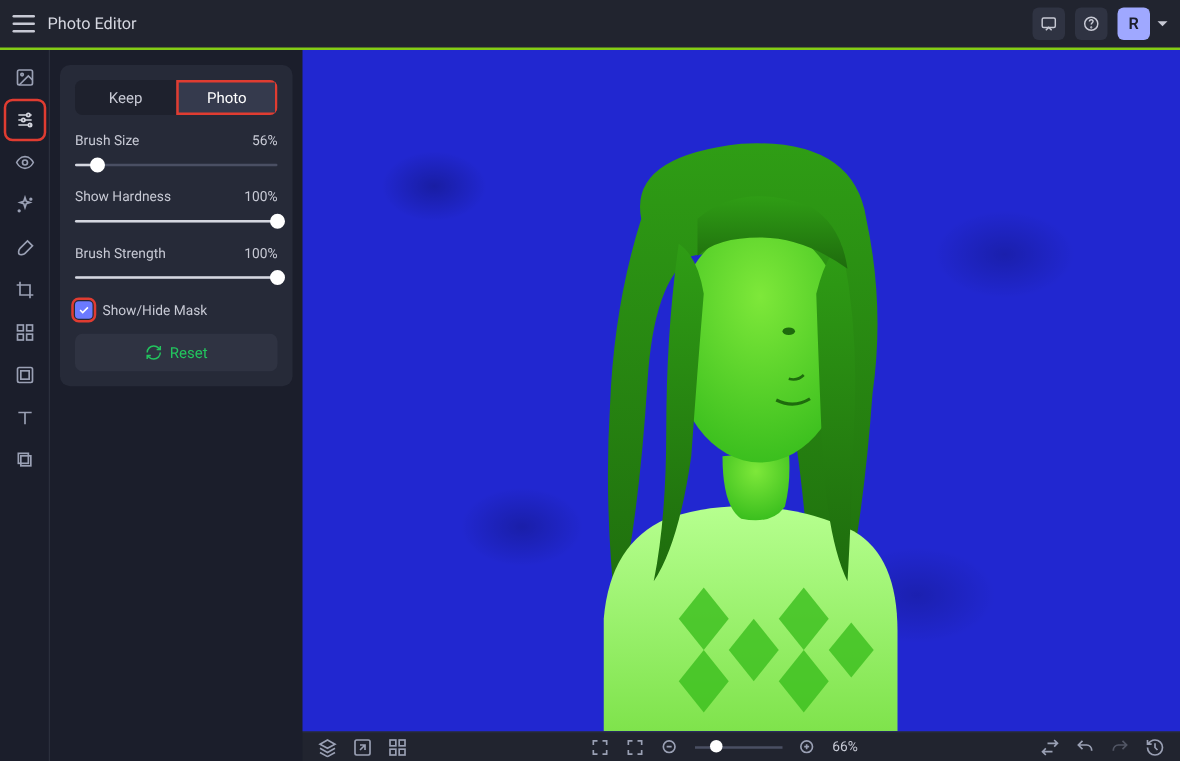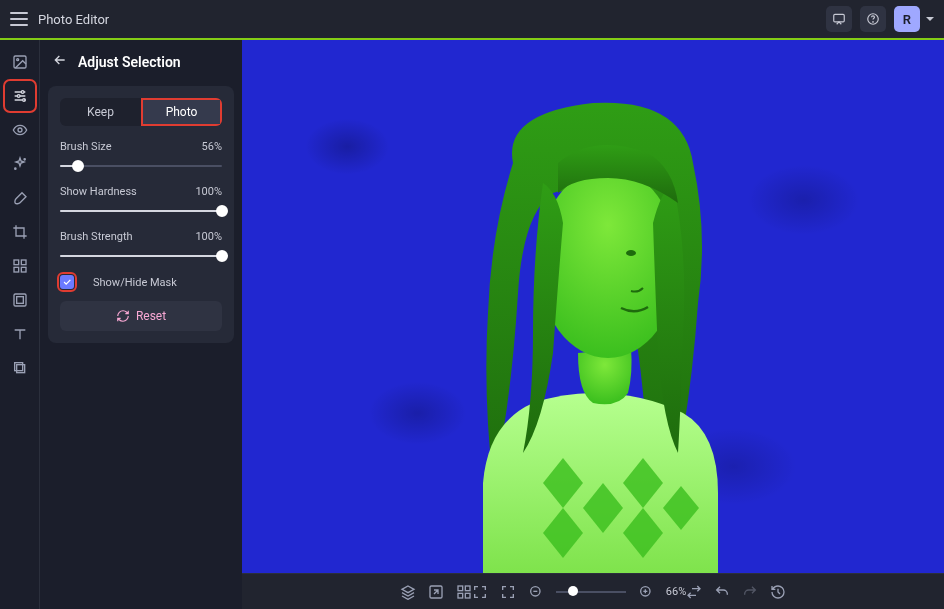--- a/index.html
+++ b/index.html
@@ -32,38 +32,38 @@
 .seg { display: flex; background: #1e212d; border-radius: 6px; overflow: hidden; margin-bottom: 14px; }
 .seg-btn { flex: 1; text-align: center; padding: 7px 0; font-size: 12px; color: #c7c9d4; cursor: pointer; }
 .seg-btn.active { background: #353a4d; color: #fff; }
 .seg-btn.remove-hl { outline: 2px solid #e03c31; outline-offset: -2px; }
 .ctrl { margin-bottom: 12px; }
 .ctrl-row { display: flex; justify-content: space-between; font-size: 11px; color: #c7c9d4; margin-bottom: 6px; }
 .slider { position: relative; height: 14px; }
 .track { position: absolute; top: 6px; left: 0; right: 0; height: 2px; background: #4a4f63; border-radius: 1px; }
 .fill { position: absolute; top: 6px; left: 0; height: 2px; background: #d5d7e0; border-radius: 1px; }
 .thumb { position: absolute; top: 1px; width: 12px; height: 12px; background: #fff; border-radius: 50%; border: 2px solid #fff; transform: translateX(-50%); cursor: pointer; }
-.chk-row { display: flex; align-items: center; gap: 19px; margin: 10px 0 12px 0; }
+.chk-row { display: flex; align-items: center; gap: 8px; margin: 10px 0 12px 0; }
 .chk { width: 14px; height: 14px; background: #6b7aff; border-radius: 3px; display: flex; align-items: center; justify-content: center; cursor: pointer; outline: 2px solid #e03c31; outline-offset: 1px; }
 .chk svg { width: 10px; height: 10px; }
 .chk-label { font-size: 11px; color: #c7c9d4; }
-.reset-btn { width: 100%; background: #2f3342; border: none; color: #f9a8d4; font-size: 12px; padding: 8px; border-radius: 6px; display: flex; align-items: center; justify-content: center; gap: 6px; cursor: pointer; }
+.reset-btn { width: 100%; background: #2f3342; border: none; color: #22c55e; font-size: 12px; padding: 8px; border-radius: 6px; display: flex; align-items: center; justify-content: center; gap: 6px; cursor: pointer; }
 
 .canvas-area { flex: 1; display: flex; flex-direction: column; background: #1b1e2b; }
 .canvas { flex: 1; background: #2127d0; position: relative; overflow: hidden; }
 .texture { position: absolute; inset: 0; background:
   radial-gradient(ellipse 60px 40px at 15% 20%, rgba(0,0,30,0.25), transparent 70%),
   radial-gradient(ellipse 80px 50px at 80% 30%, rgba(0,0,30,0.2), transparent 70%),
   radial-gradient(ellipse 70px 45px at 25% 70%, rgba(0,0,30,0.22), transparent 70%),
   radial-gradient(ellipse 90px 55px at 70% 80%, rgba(0,0,30,0.18), transparent 70%),
   radial-gradient(ellipse 50px 35px at 50% 50%, rgba(60,80,255,0.3), transparent 70%);
 }
 .person { position: absolute; left: 50%; transform: translateX(-50%); bottom: 0; width: 420px; height: 480px; }
 
-.bottombar { height: 36px; background: #21242f; display: flex; align-items: center; padding: 0 12px; justify-content: center; border-top: 1px solid #2b2f3c; }
+.bottombar { height: 24px; background: #21242f; display: flex; align-items: center; padding: 0 12px; justify-content: space-between; border-top: 1px solid #2b2f3c; }
 .bb-group { display: flex; align-items: center; gap: 12px; }
 .bb-icon { color: #9aa0b4; cursor: pointer; display: flex; align-items: center; }
 .zoom-slider { width: 70px; position: relative; height: 12px; }
 .zoom-track { position: absolute; top: 5px; left: 0; right: 0; height: 2px; background: #4a4f63; }
 .zoom-thumb { position: absolute; top: 0; width: 10px; height: 10px; background: #fff; border-radius: 50%; transform: translateX(-50%); cursor: pointer; }
 .zoom-val { font-size: 11px; color: #c7c9d4; }
 </style>
 </head>
 <body>
 
@@ -156,26 +156,20 @@
       </div>
     <div class="rail-item">
         <svg width="16" height="16" viewBox="0 0 24 24" fill="none" stroke="currentColor" stroke-width="2">
           <rect x="7" y="7" width="12" height="12"></rect>
           <rect x="4" y="4" width="12" height="12"></rect>
         </svg>
       </div>
   </div>
 
   <div class="sidepanel">
-    <div class="panel-hd">
-      <span class="back"><svg width="16" height="16" viewBox="0 0 24 24" fill="none" stroke="currentColor" stroke-width="2">
-            <path d="M19 12H5M11 18l-6-6 6-6"></path>
-          </svg></span>
-      <div class="panel-title">Adjust Selection</div>
-    </div>
     <div class="card">
       <div class="seg">
         <div class="seg-btn">Keep</div>
         <div class="seg-btn active remove-hl">Photo</div>
       </div>
 
       <div class="ctrl">
         <div class="ctrl-row">
             <span>Brush Size</span>
             <span>56%</span>

